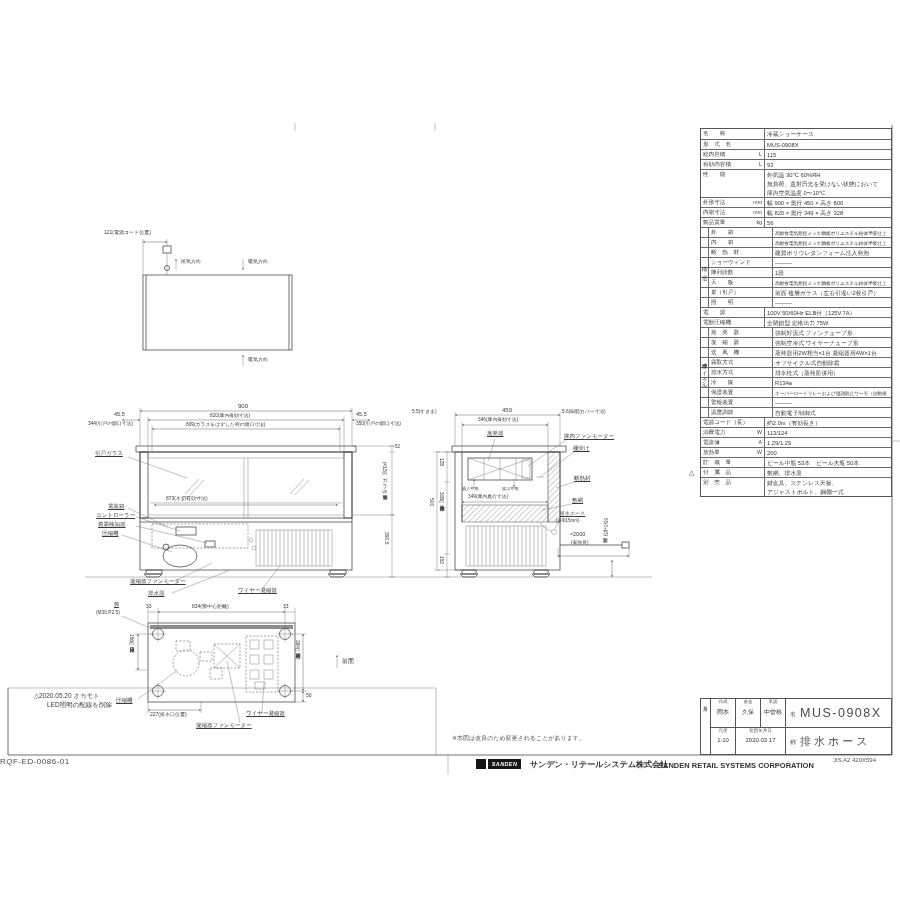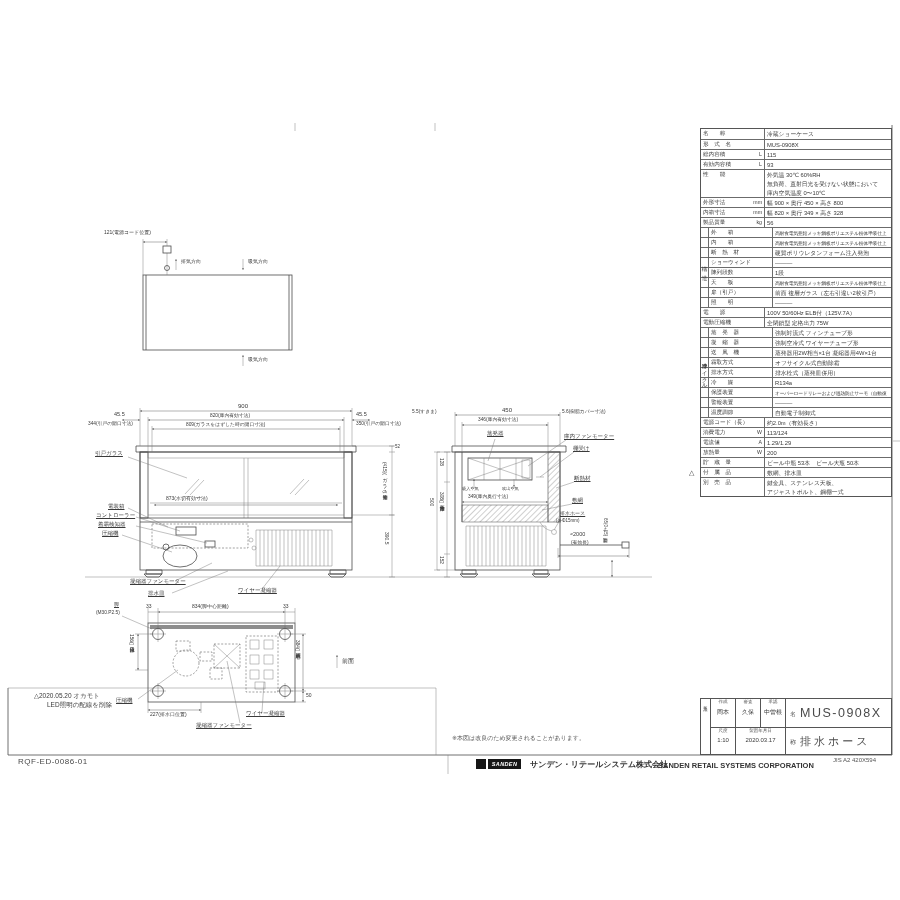--- a/index.html
+++ b/index.html
@@ -245,21 +245,21 @@
   <span class="dl" style="left:150px;top:712px;font-size:5px;">227(排水口位置)</span>
   <span class="dl u" style="left:116px;top:698px;">圧縮機</span>
   <span class="dl u" style="left:196px;top:723px;">凝縮器ファンモーター</span>
   <span class="dl u" style="left:246px;top:711px;">ワイヤー凝縮器</span>
   <span class="dl" style="left:342px;top:658px;font-size:6px;">前面</span>
 
   <span class="dl" style="left:34px;top:693px;font-size:6.5px;">△2020.05.20 オカモト</span>
   <span class="dl" style="left:47px;top:702px;font-size:6.5px;">LED照明の配線を削除</span>
   <span class="dl" style="left:689px;top:469px;font-size:7px;">△</span>
   <span class="dl" style="left:452px;top:735px;font-size:6px;color:#555;">※本図は改良のため変更されることがあります。</span>
-  <span class="dl" style="left:18px;top:758px;font-size:8px;letter-spacing:.5px;color:#4a4a4a;">RQF-ED-0086-01</span>
+  <span class="dl" style="left:0;top:758px;font-size:8px;letter-spacing:.5px;color:#4a4a4a;">RQF-ED-0086-01</span>
   <span class="logo-sq"></span>
   <span class="logo-box">SANDEN</span>
   <span class="dl" style="left:530px;top:761px;font-size:8px;font-weight:bold;color:#333;">サンデン・リテールシステム株式会社</span>
   <span class="dl" style="left:658px;top:762px;font-size:7.5px;font-weight:bold;color:#333;">SANDEN RETAIL SYSTEMS CORPORATION</span>
   <span class="dl" style="left:833px;top:757px;font-size:6px;color:#555;">JIS A2 420X594</span>
 
   <div class="spec">
 
       <div class="srow">
         <span class="gcell"></span>

